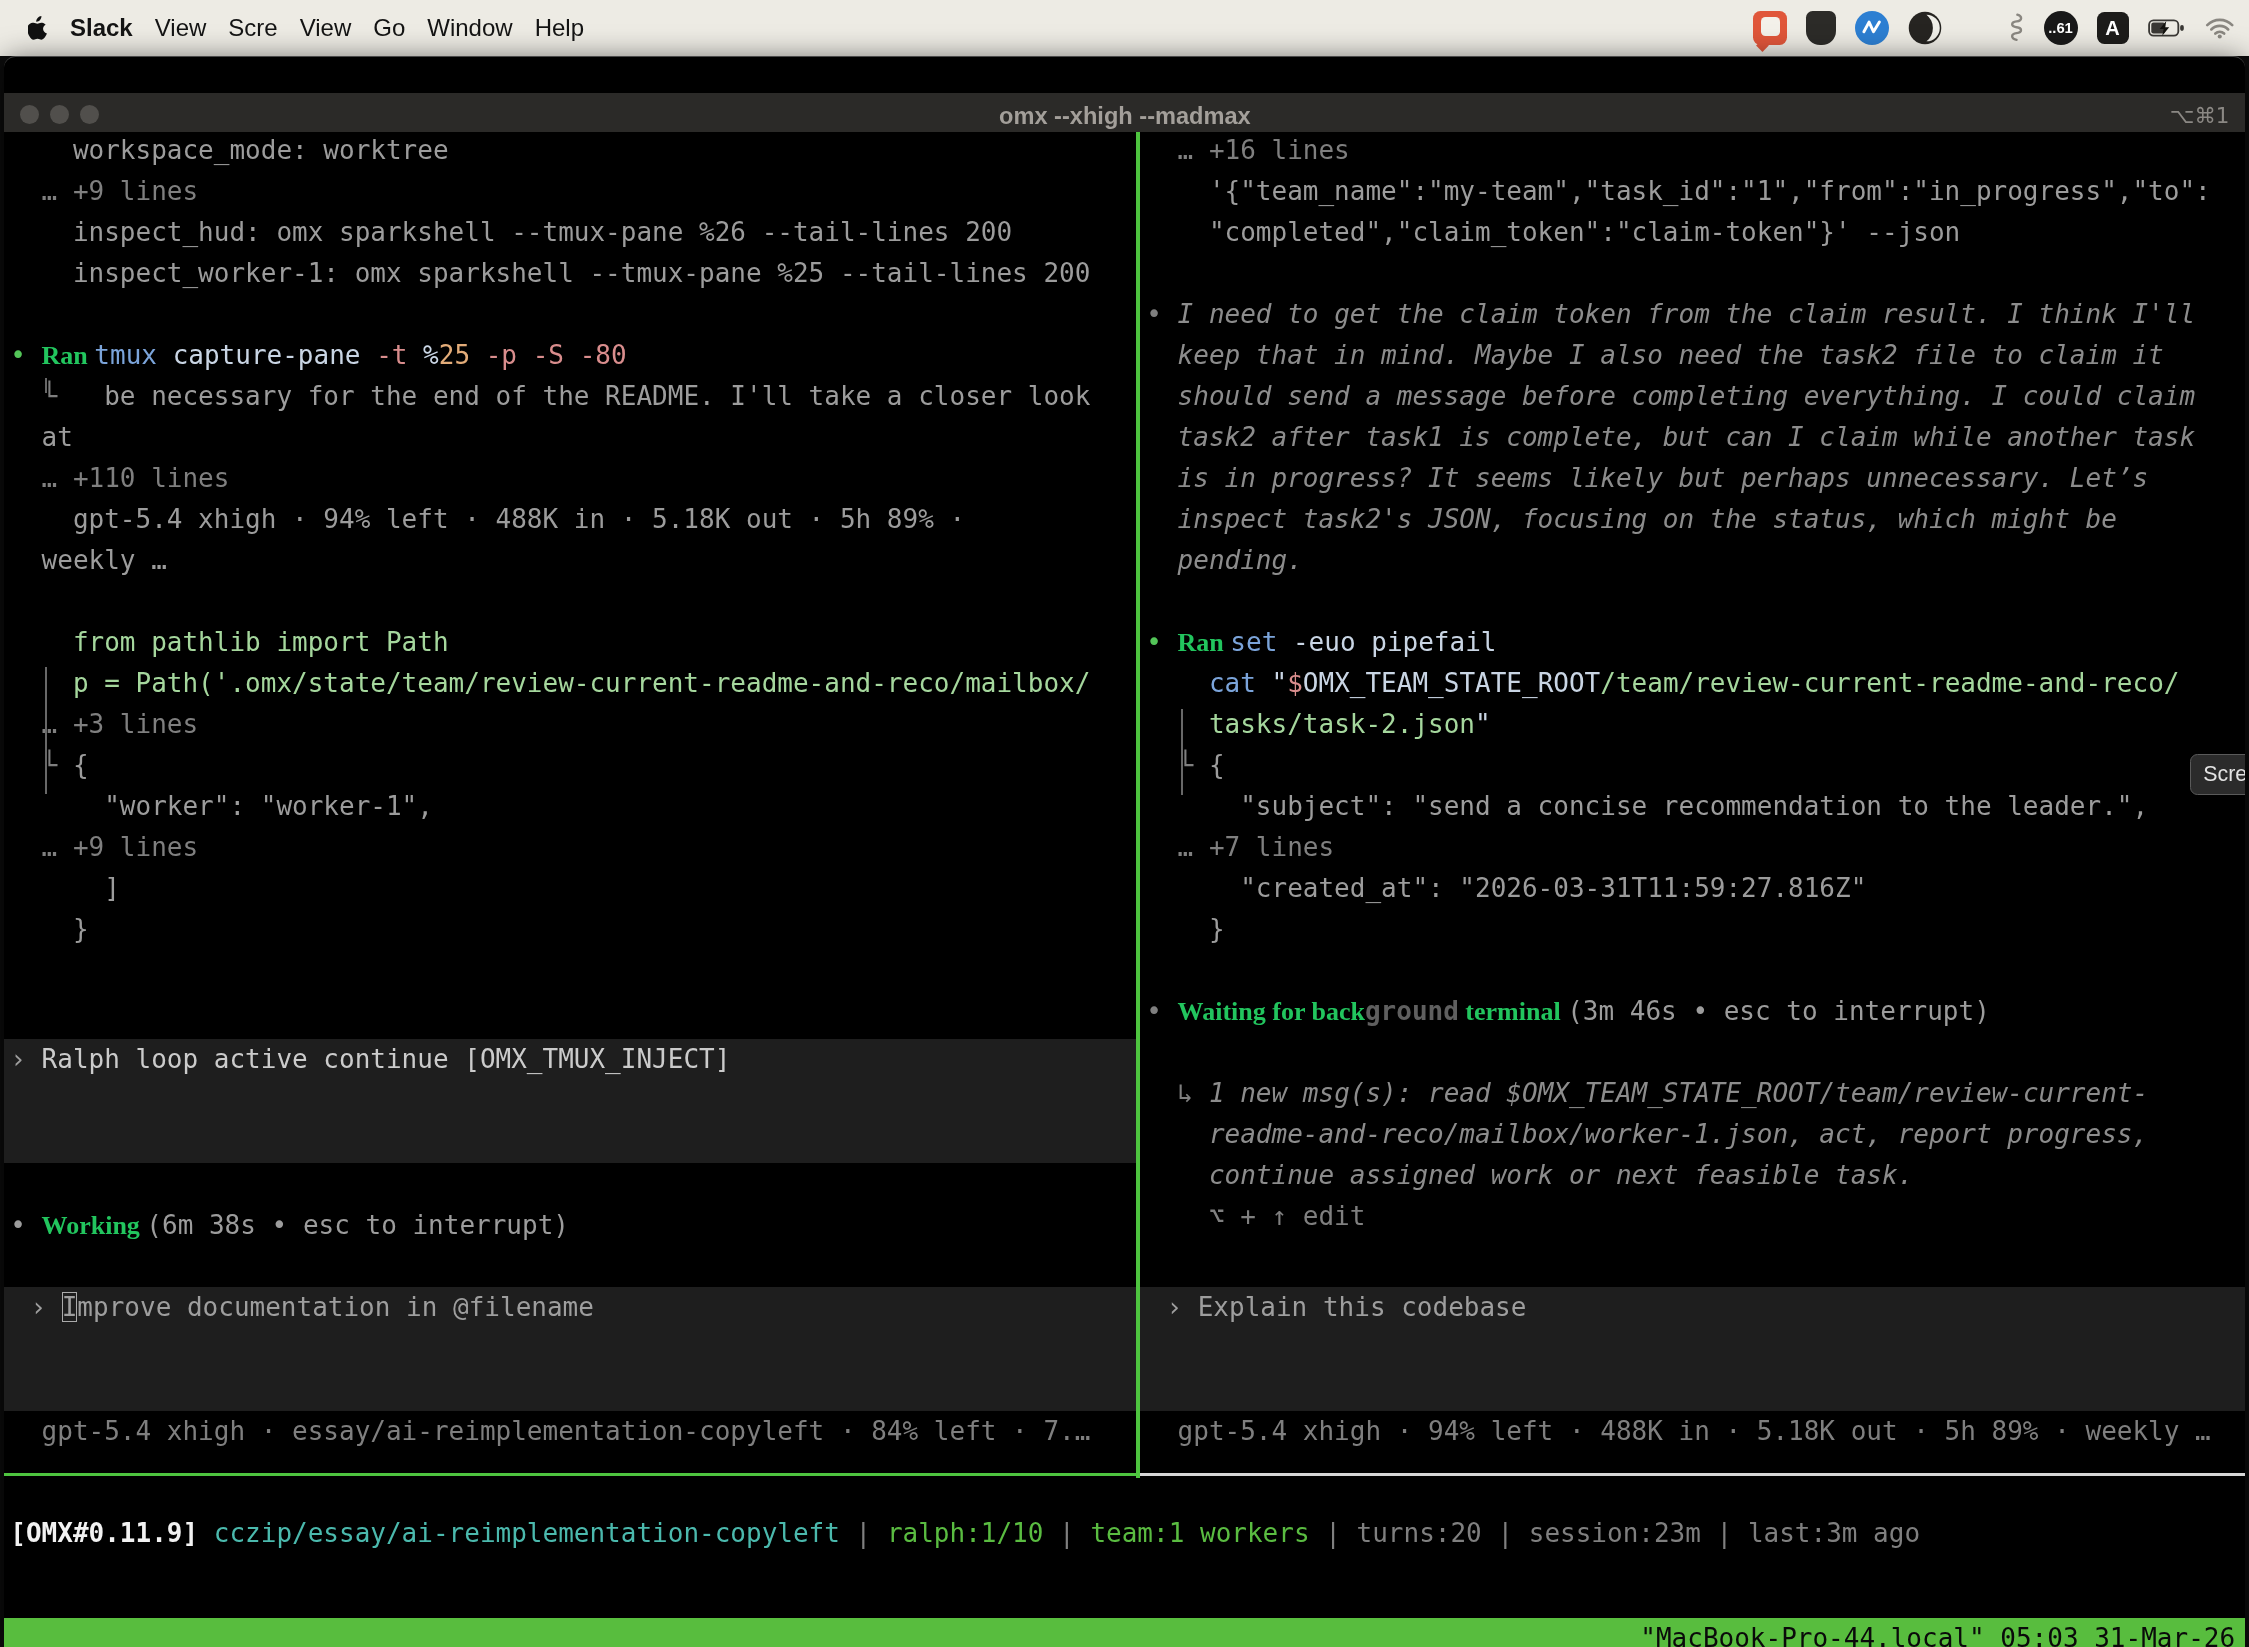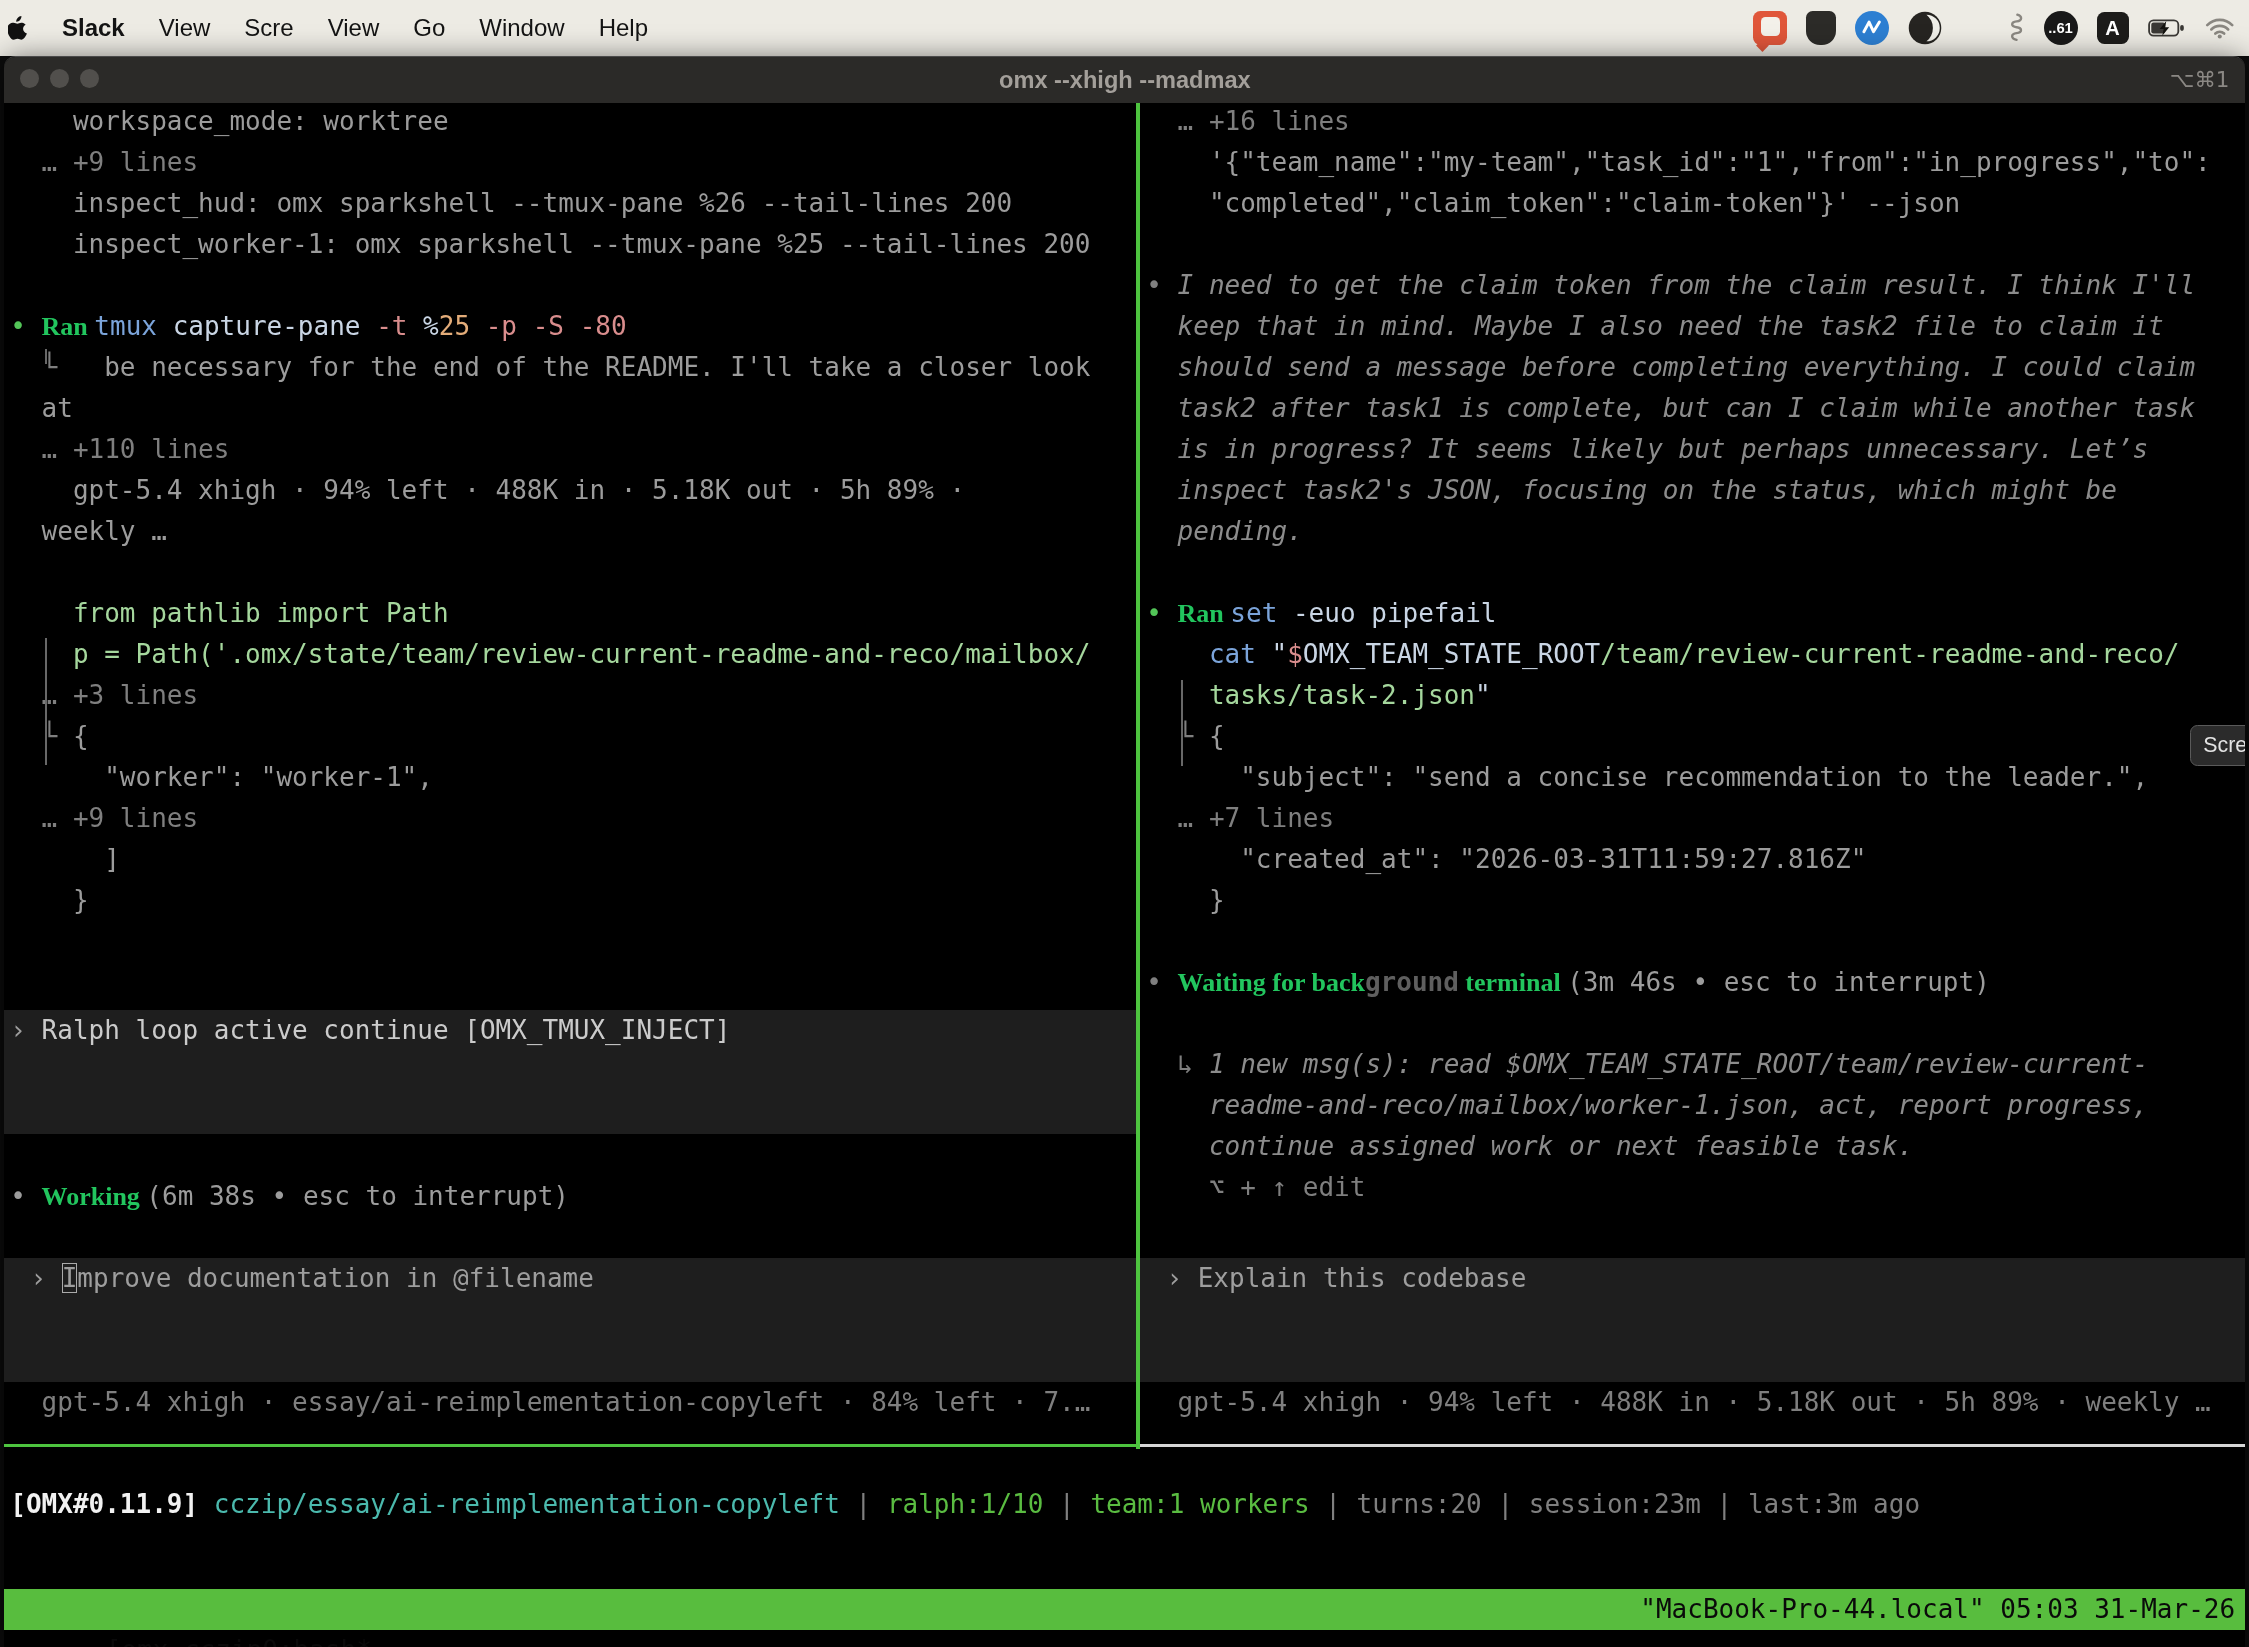--- a/index.html
+++ b/index.html
@@ -3,21 +3,21 @@
 <meta charset="utf-8">
 <style>
   * { margin:0; padding:0; box-sizing:border-box; }
   html,body { width:2250px; height:1648px; background:#0c0c0c; overflow:hidden;
               font-family:"DejaVu Sans Mono", monospace; }
 
   
   .menubar { position:absolute; top:0; left:0; width:2250px; height:56px;
              background:#edebe4; display:flex; align-items:center; justify-content:space-between;
              font-family:"Liberation Sans", sans-serif; font-size:24px; color:#141414; }
-  .mb-left { display:flex; align-items:center; gap:34px; padding-left:8px; }
+  .mb-left { display:flex; align-items:center; gap:22px; padding-left:28px; }
   .mb-left .app { font-weight:bold; }
   .mb-right { display:flex; align-items:center; gap:19px; padding-right:16px; }
   .apple-svg { display:block; }
   .ic { display:flex; align-items:center; justify-content:center; }
   .ic-shot { position:relative; width:34px; height:34px; background:#e0563a; border-radius:7.4px; }
   .ic-shot .inner { position:absolute; left:7.4px; top:5.9px; width:19px; height:19px;
                     background:#f3f1ea; border-radius:4.4px; }
   .ic-shot .tail { position:absolute; left:4.4px; bottom:-4.4px; width:8.9px; height:8.9px;
                    background:#e0563a; transform:rotate(45deg); }
   .ic-shield { width:29.5px; height:34px; background:#2c2b28; border-radius:6.6px 6.6px 14px 14px;
@@ -30,21 +30,21 @@
   .ic-dots i { border-radius:50%; }
   .ic-count { width:34px; height:34px; border-radius:50%; background:#191919; color:#fff;
               font-size:14.8px; display:flex; align-items:center; justify-content:center; font-weight:bold;}
   .ic-a { width:32px; height:32px; border-radius:7.4px; background:#1d1c1a; color:#fff;
           font-size:20px; font-weight:bold; display:flex; align-items:center; justify-content:center; }
 
   
   .window { position:absolute; top:56px; left:4.4px; width:2241px; height:1591px;
             background:#000; border-radius:11.8px 11.8px 0 0; overflow:hidden;
             border-top:1.5px solid #4a4a4a; box-shadow:0 4.4px 29.5px rgba(0,0,0,.6); }
-  .titlebar { position:relative; height:46px; background:#2b2a28; }
+  .titlebar { position:relative; height:39px; background:#2b2a28;margin-top:36px; }
   .lights { position:absolute; left:16px; top:11.8px; display:flex; gap:11px; }
   .light { width:19px; height:19px; border-radius:50%; background:#514f4c; }
   .wtitle { position:absolute; left:0; right:0; top:0; height:46px; line-height:46px;
             text-align:center; color:#a39f9a; font-family:"Liberation Sans", sans-serif;
             font-size:23.6px; font-weight:bold; }
   .wshort { position:absolute; right:16px; top:0; height:46px; line-height:46px;
             color:#8b8884; font-size:21.4px; font-family:"DejaVu Sans", sans-serif; }
 
   
   .term { position:relative; width:2241px; height:1544px; background:#000;

